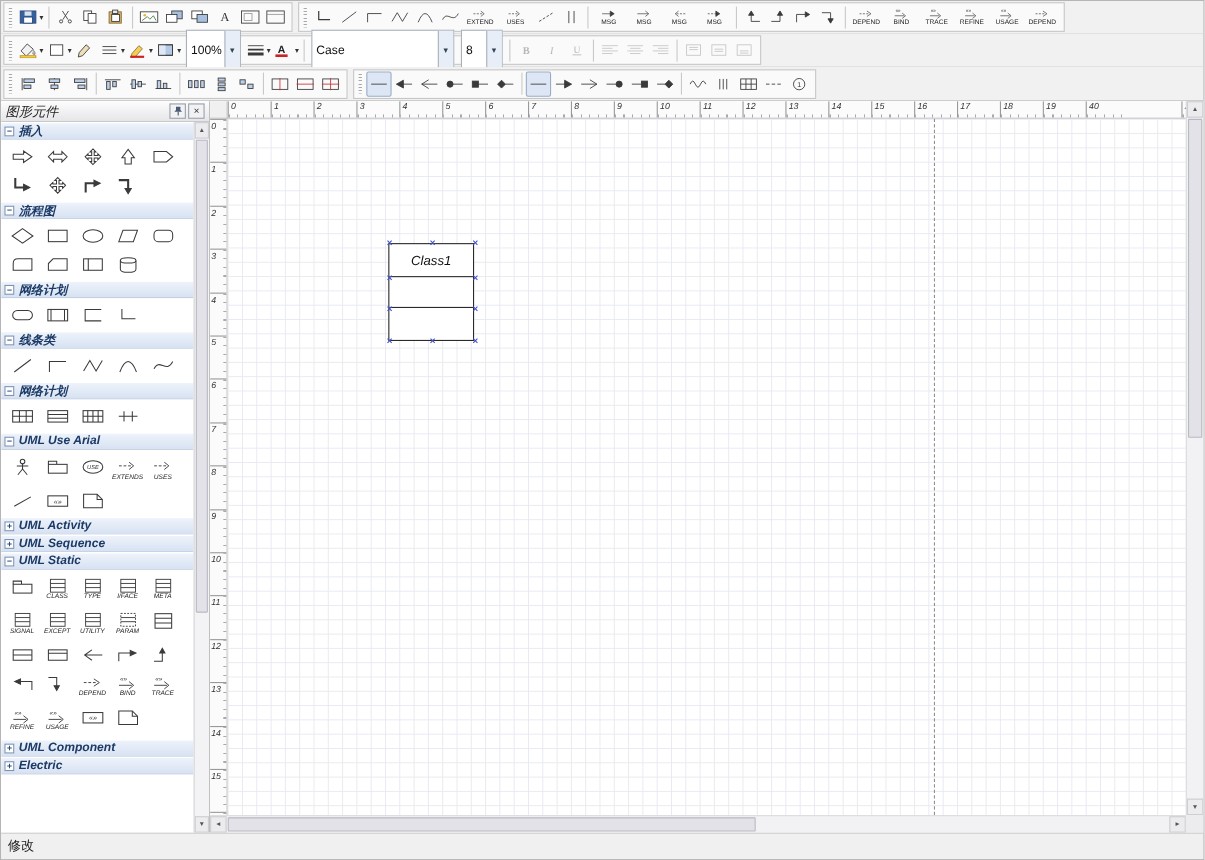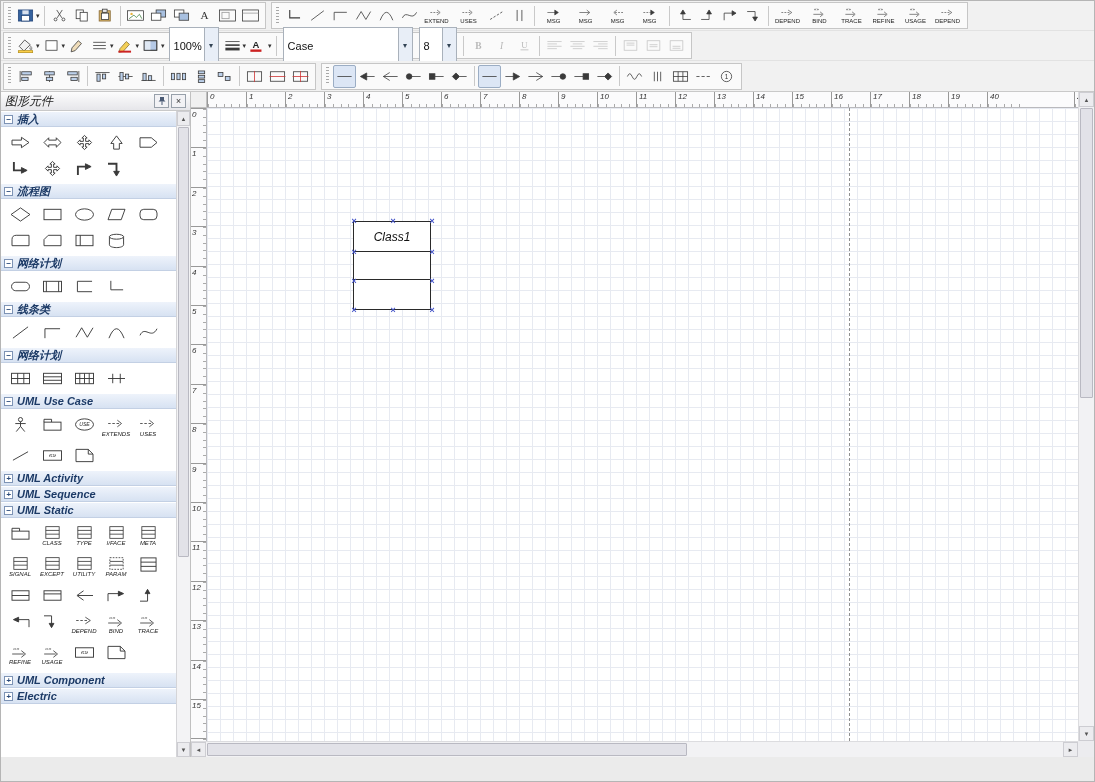--- a/index.html
+++ b/index.html
@@ -817,21 +817,21 @@
               </svg>
             </div>
             <div class="pitem">
               <svg class="ic" viewBox="0 0 24 18">
                 <path d="M3,9 h18 M8,4 v10 M16,4 v10"></path>
               </svg>
             </div>
           </div>
           <div class="psec-h">
             <span class="pm">−</span>
-            <span>UML Use Case</span>
+            <span>UML Use Arial</span>
           </div>
           <div class="pitems">
             <div class="pitem">
               <svg class="ic" viewBox="0 0 24 18">
                 <circle cx="12" cy="3.8" r="2.2"></circle>
                 <path d="M12,6 v5 M6.5,8 h11 M12,11 l-4.5,5.5 M12,11 l4.5,5.5"></path>
               </svg>
             </div>
             <div class="pitem">
               <svg class="ic" viewBox="0 0 24 18">
@@ -1212,14 +1212,17 @@
       <div id="hscroll">
         <div class="sarr" style="left:0">◄</div>
         <div class="sthumb" style="left:16px;width:480px"></div>
         <div class="sarr" style="right:0;left:auto">►</div>
       </div>
       <div id="scroll-corner"></div>
     </div>
 
   </div>
 
+  <div id="statusbar">
+    <span>修改</span>
+  </div>
 
 </div>
 
 </body></html>

